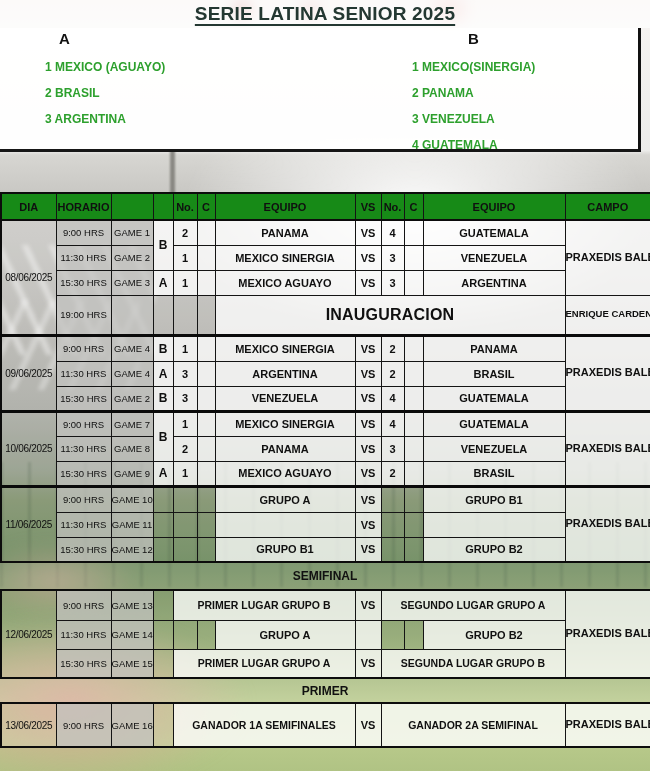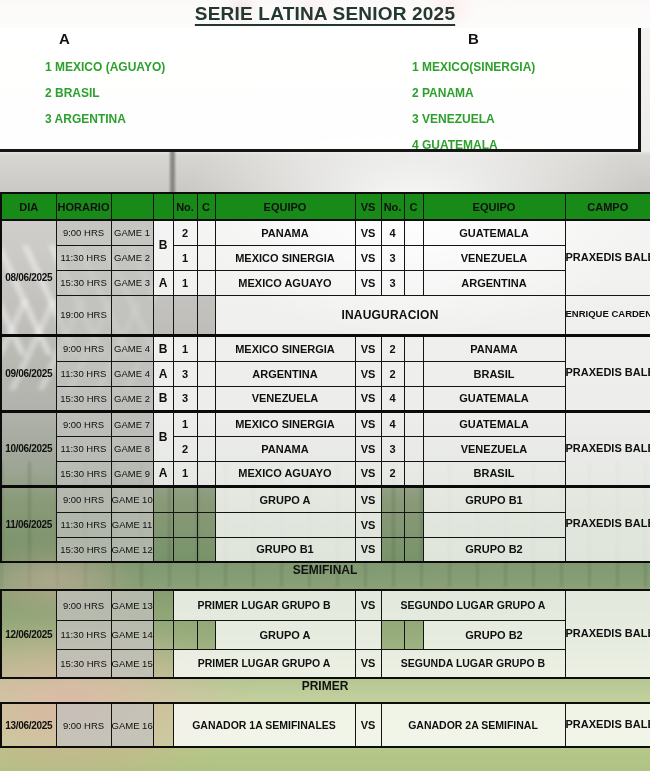--- a/index.html
+++ b/index.html
@@ -52,32 +52,32 @@
   
   table.sched{border-collapse:collapse;table-layout:fixed;width:650px;border:2px solid #0c0c0c;}
   table.sched td{border:1px solid #141414;padding:0;text-align:center;vertical-align:middle;
     overflow:hidden;white-space:nowrap;color:#101010;}
   thead td{background:#178a17;color:#ffff00;font-weight:bold;font-size:11px;border-bottom:2px solid #0c0c0c !important;}
   tr.bs td{border-top:3px solid #0a0a0a;}
 
   .c-grey{background:rgba(197,197,195,.78);}
   .c-white{background:rgba(255,255,255,.8);}
   .c-clear{background:rgba(255,255,255,.16);}
-  td.dia{background:rgba(255,255,255,.16);font-weight:bold;font-size:10px;letter-spacing:-.3px;}
+  td.dia{background:rgba(255,255,255,.16);font-weight:normal;font-size:10px;letter-spacing:-.3px;}
   .t-time,.t-game{font-size:9.5px;color:#1c1c1c;}
   .t-group{font-weight:bold;font-size:12px;}
   .t-no{font-weight:bold;font-size:11px;}
   .t-team{font-weight:bold;font-size:11px;}
   .t-vs{font-weight:bold;font-size:11px;}
   .t-venue{font-weight:bold;font-size:11px;white-space:normal;line-height:1.25;}
   .t-venue-sm{font-weight:bold;font-size:9.5px;white-space:normal;line-height:1.3;}
-  .t-special{font-weight:bold;font-size:12px;letter-spacing:.2px;}
+  .t-special{font-weight:bold;font-size:16px;letter-spacing:.2px;}
   .t-final-team{font-weight:bold;font-size:10.5px;}
 
-  .band{width:650px;display:flex;justify-content:center;
+  .band{width:650px;display:flex;align-items:center;justify-content:center;
     background:rgba(255,255,255,.2);font-weight:bold;font-size:12px;color:#111;}
   .band-semi{height:26px;}
   .band-final{height:23px;}
 </style>
 </head>
 <body>
 
 <div class="page">
   <div class="bg">
     <div class="fx fx-sky"></div>

